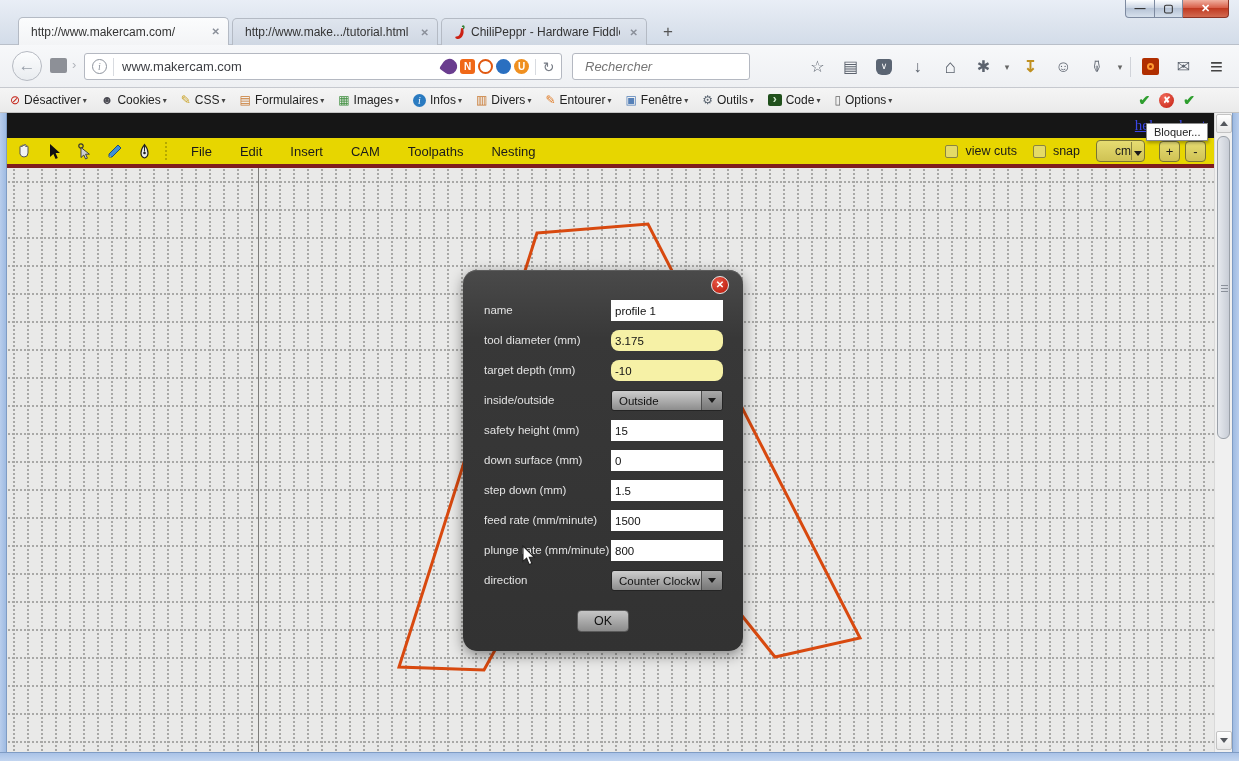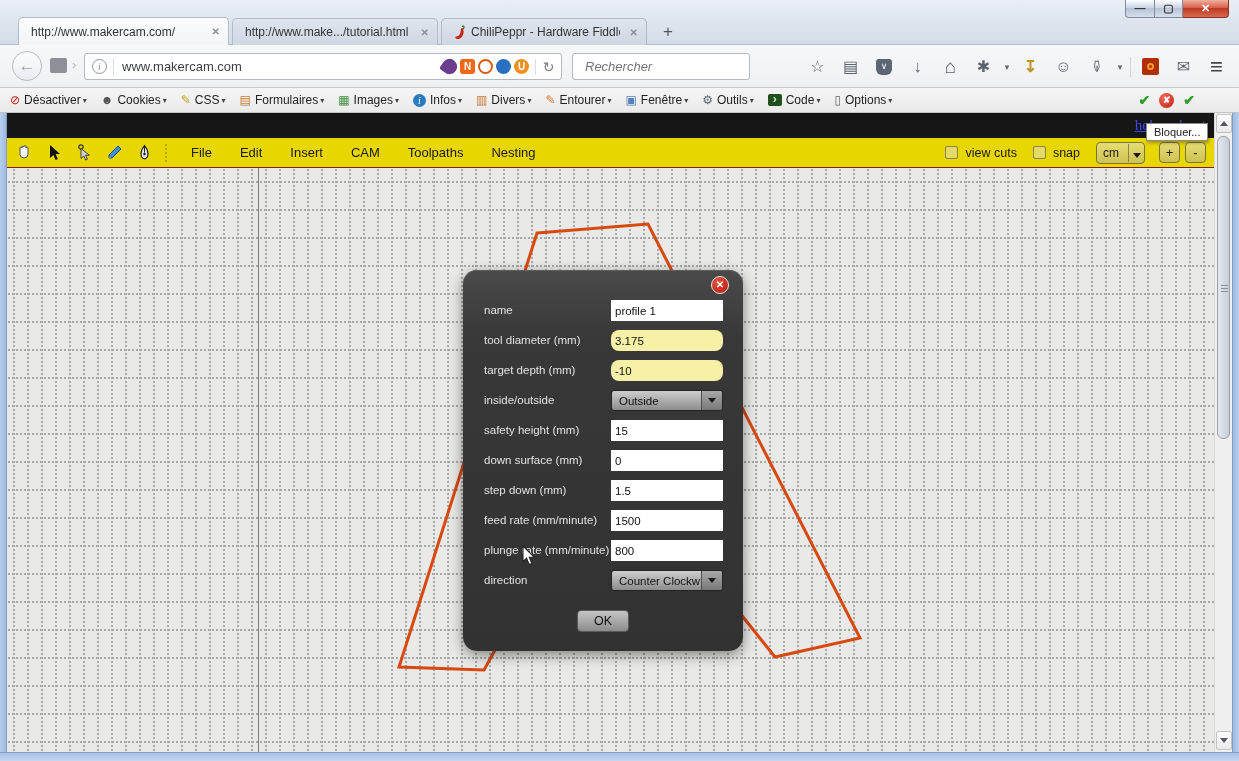--- a/index.html
+++ b/index.html
@@ -81,30 +81,30 @@
   
   .blackbar { position:absolute; left:7px; top:113px; width:1207px; height:25px; background:#161616;
     display:flex; align-items:center; justify-content:flex-end; padding-right:8px; gap:12px;
     font-family:"Liberation Serif",serif; font-size:15px; }
   .blackbar a { text-decoration:underline; cursor:pointer; }
   .lnk-tutorial { color:#ffffff;margin-top:44px; }
   .lnk-help, .lnk-about { color:#3b47e8; }
 
   
   .yellowbar { position:absolute; left:7px; top:138px; width:1207px; height:30px; background:#e7d600;
-    border-bottom:1px solid #7f1d1d; display:flex; align-items:center; }
+    border-bottom:4px solid #7f1d1d; display:flex; align-items:center; }
   .ytool { width:26px; height:22px; display:flex; align-items:center; justify-content:center; margin-left:4px; }
   .ysep { width:4px; height:18px; border-left:2px dotted #b5a900; margin:0 10px 0 8px; }
   .ymenu { font-size:13px; color:#1a1a1a; margin:0 0 0 28px; cursor:default; }
   .yright { position:absolute; right:8px; display:flex; align-items:center; }
   .ycheck { width:13px; height:13px; background:#e4da66; border:1px solid #8a8440; border-radius:2px; margin-right:7px; }
   .ylabel { font-size:12.5px; color:#1a1a1a; margin-right:16px; }
   .yselect { width:49px; height:22px; background:linear-gradient(180deg,#e6dc72,#cfc254); border:1px solid #7a7435;
     border-radius:4px; display:flex; align-items:center; margin-right:9px; }
-  .yselect .val { flex:1; font-size:12px; color:#1a1a1a; padding-left:6px; }
+  .yselect .val { flex:1; font-size:12px; color:#1a1a1a; padding-left:18px; }
   .yselect .arr { width:16px; border-left:1px solid #8a8440; text-align:center; }
   .tri-down { display:inline-block; width:0; height:0; border-left:4px solid transparent; border-right:4px solid transparent; border-top:5px solid #1a1a1a; }
   .ybtn { width:21px; height:21px; background:linear-gradient(180deg,#e6dc72,#cfc254); border:1px solid #7a7435;
     border-radius:4px; font-size:13px; color:#1a1a1a; text-align:center; line-height:19px; margin-left:5px; }
 
   
   .canvas { position:absolute; left:7px; top:168px; width:1207px; height:584px; background-color:#e9e9e8;
     background-image:
       radial-gradient(circle, #a6a6a4 0.7px, rgba(0,0,0,0) 1.1px),
       radial-gradient(circle, #a6a6a4 0.7px, rgba(0,0,0,0) 1.1px);

